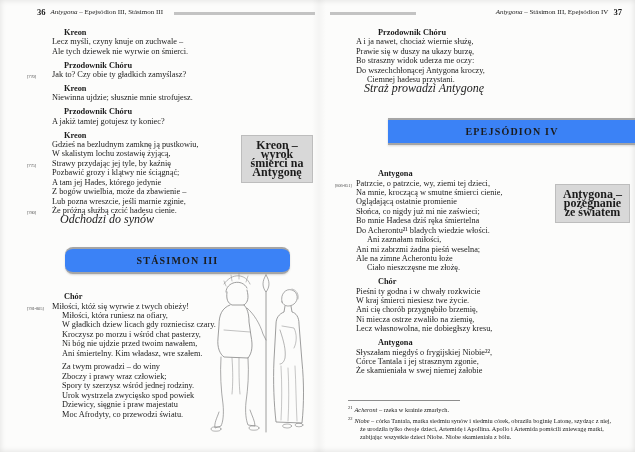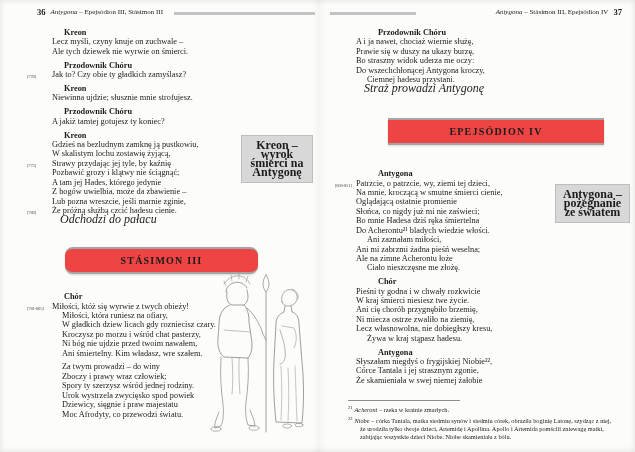--- a/index.html
+++ b/index.html
@@ -41,23 +41,23 @@
   .vline{position:relative;white-space:nowrap;}
   .vline.ind{margin-left:10px;}
   .page-right .vline.ind{margin-left:11px;}
   .lno{position:absolute;top:2px;font-size:4.6px;letter-spacing:-.2px;color:#555;}
   .page-left .lno{left:-25px;}
   .page-right .lno{left:-21px;}
   .stage{font-style:italic;font-size:12px;margin-left:8px;}
 
   
   .section-box{
-    background:#ef4444;border-top:2px solid #a5a5a5;border-bottom:2px solid #a5a5a5;
+    background:#3b82f6;border-top:2px solid #a5a5a5;border-bottom:2px solid #a5a5a5;
     text-align:center;font-weight:bold;font-size:10px;letter-spacing:1.2px;
-    padding:7px 0;box-shadow:0 1px 2px rgba(0,0,0,.15);
+    padding:7px 16px;box-shadow:0 1px 2px rgba(0,0,0,.15);
   }
   .page-left .section-box{width:193px;margin:22px 0 18px 38px;border-radius:8px;}
   .page-right .section-box{width:216px;margin:24px 0 24px 58px;}
 
   
   .margin-note{
     position:absolute;background:#d8d8d8;border:1px solid #bdbdbd;
     font-weight:bold;font-size:12px;line-height:9px;text-align:center;
     padding:5px 4px;hyphens:manual;
   }
@@ -148,21 +148,21 @@
             <div class="vline">
     <span>Z bogów uwielbia, może da zbawienie –</span>
   </div>
             <div class="vline">
     <span>Lub pozna wreszcie, jeśli marnie zginie,</span>
   </div>
             <div class="vline">
     <span class="lno">[780]</span><span>Że próżną służbą czcić hadesu cienie.</span>
   </div>
           </div>
-    <div class="stage">Odchodzi do pałacu</div>
+    <div class="stage">Odchodzi do synów</div>
   </div>
       </div>
 
     <div class="section-box">STÁSIMON III</div>
 
     <div>
         <div class="seg">
     <div class="speaker">Chór</div>
     <div>
             <div class="vline">
@@ -325,23 +325,20 @@
   </div>
             <div class="vline">
     <span>Ani cię chorób przygnębiło brzemię,</span>
   </div>
             <div class="vline">
     <span>Ni miecza ostrze zwaliło na ziemię,</span>
   </div>
             <div class="vline">
     <span>Lecz własnowolna, nie dobiegłszy kresu,</span>
   </div>
-            <div class="vline ind">
-    <span>Żywa w kraj stąpasz hadesu.</span>
-  </div>
           </div>
 
   </div>
         <div class="seg">
     <div class="speaker">Antygona</div>
     <div>
             <div class="vline">
     <span>Słyszałam niegdyś o frygijskiej Niobie²²,</span>
   </div>
             <div class="vline">

